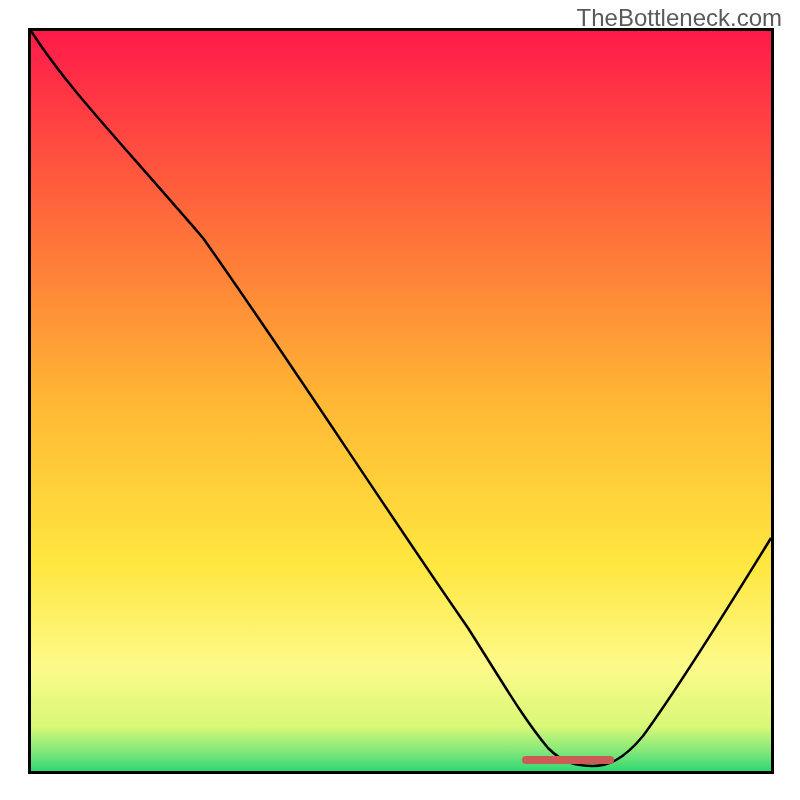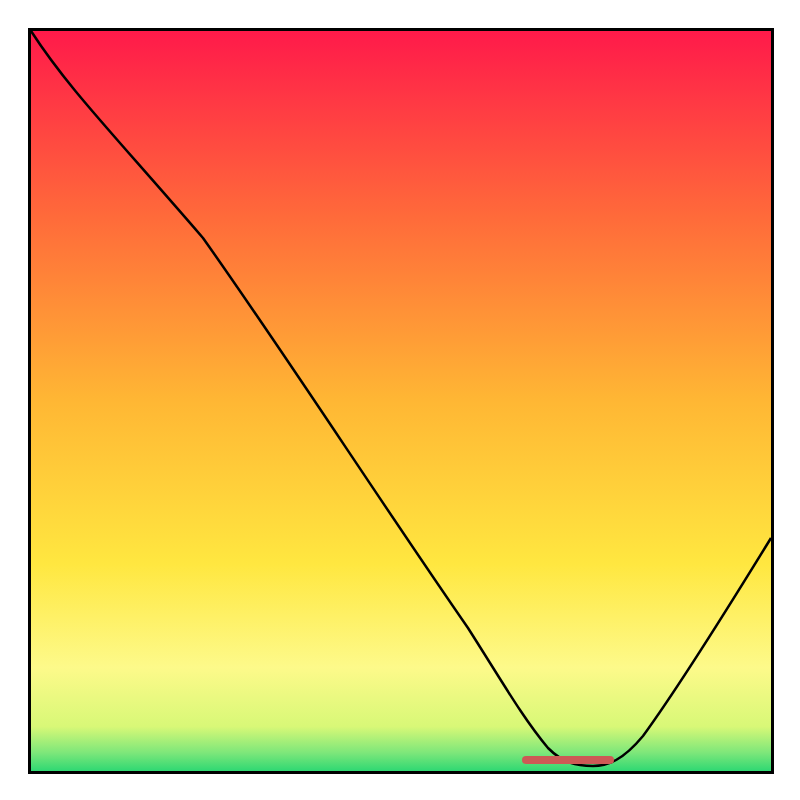--- a/index.html
+++ b/index.html
@@ -33,20 +33,21 @@
     box-sizing: border-box;
   }
   .plot-area svg {
     display: block;
   }
 </style>
 </head>
 <body>
 
 <div class="container">
+  <div class="watermark">TheBottleneck.com</div>
   <div class="plot-area">
     <svg width="746" height="746" viewBox="0 0 746 746">
       <defs>
         <linearGradient id="bg-grad" x1="0" y1="0" x2="0" y2="1">
           <stop offset="0%" stop-color="#ff1a4a"></stop>
           <stop offset="25%" stop-color="#ff6a3a"></stop>
           <stop offset="50%" stop-color="#ffb734"></stop>
           <stop offset="72%" stop-color="#ffe740"></stop>
           <stop offset="86%" stop-color="#fdfa8a"></stop>
           <stop offset="94%" stop-color="#d8f877"></stop>

